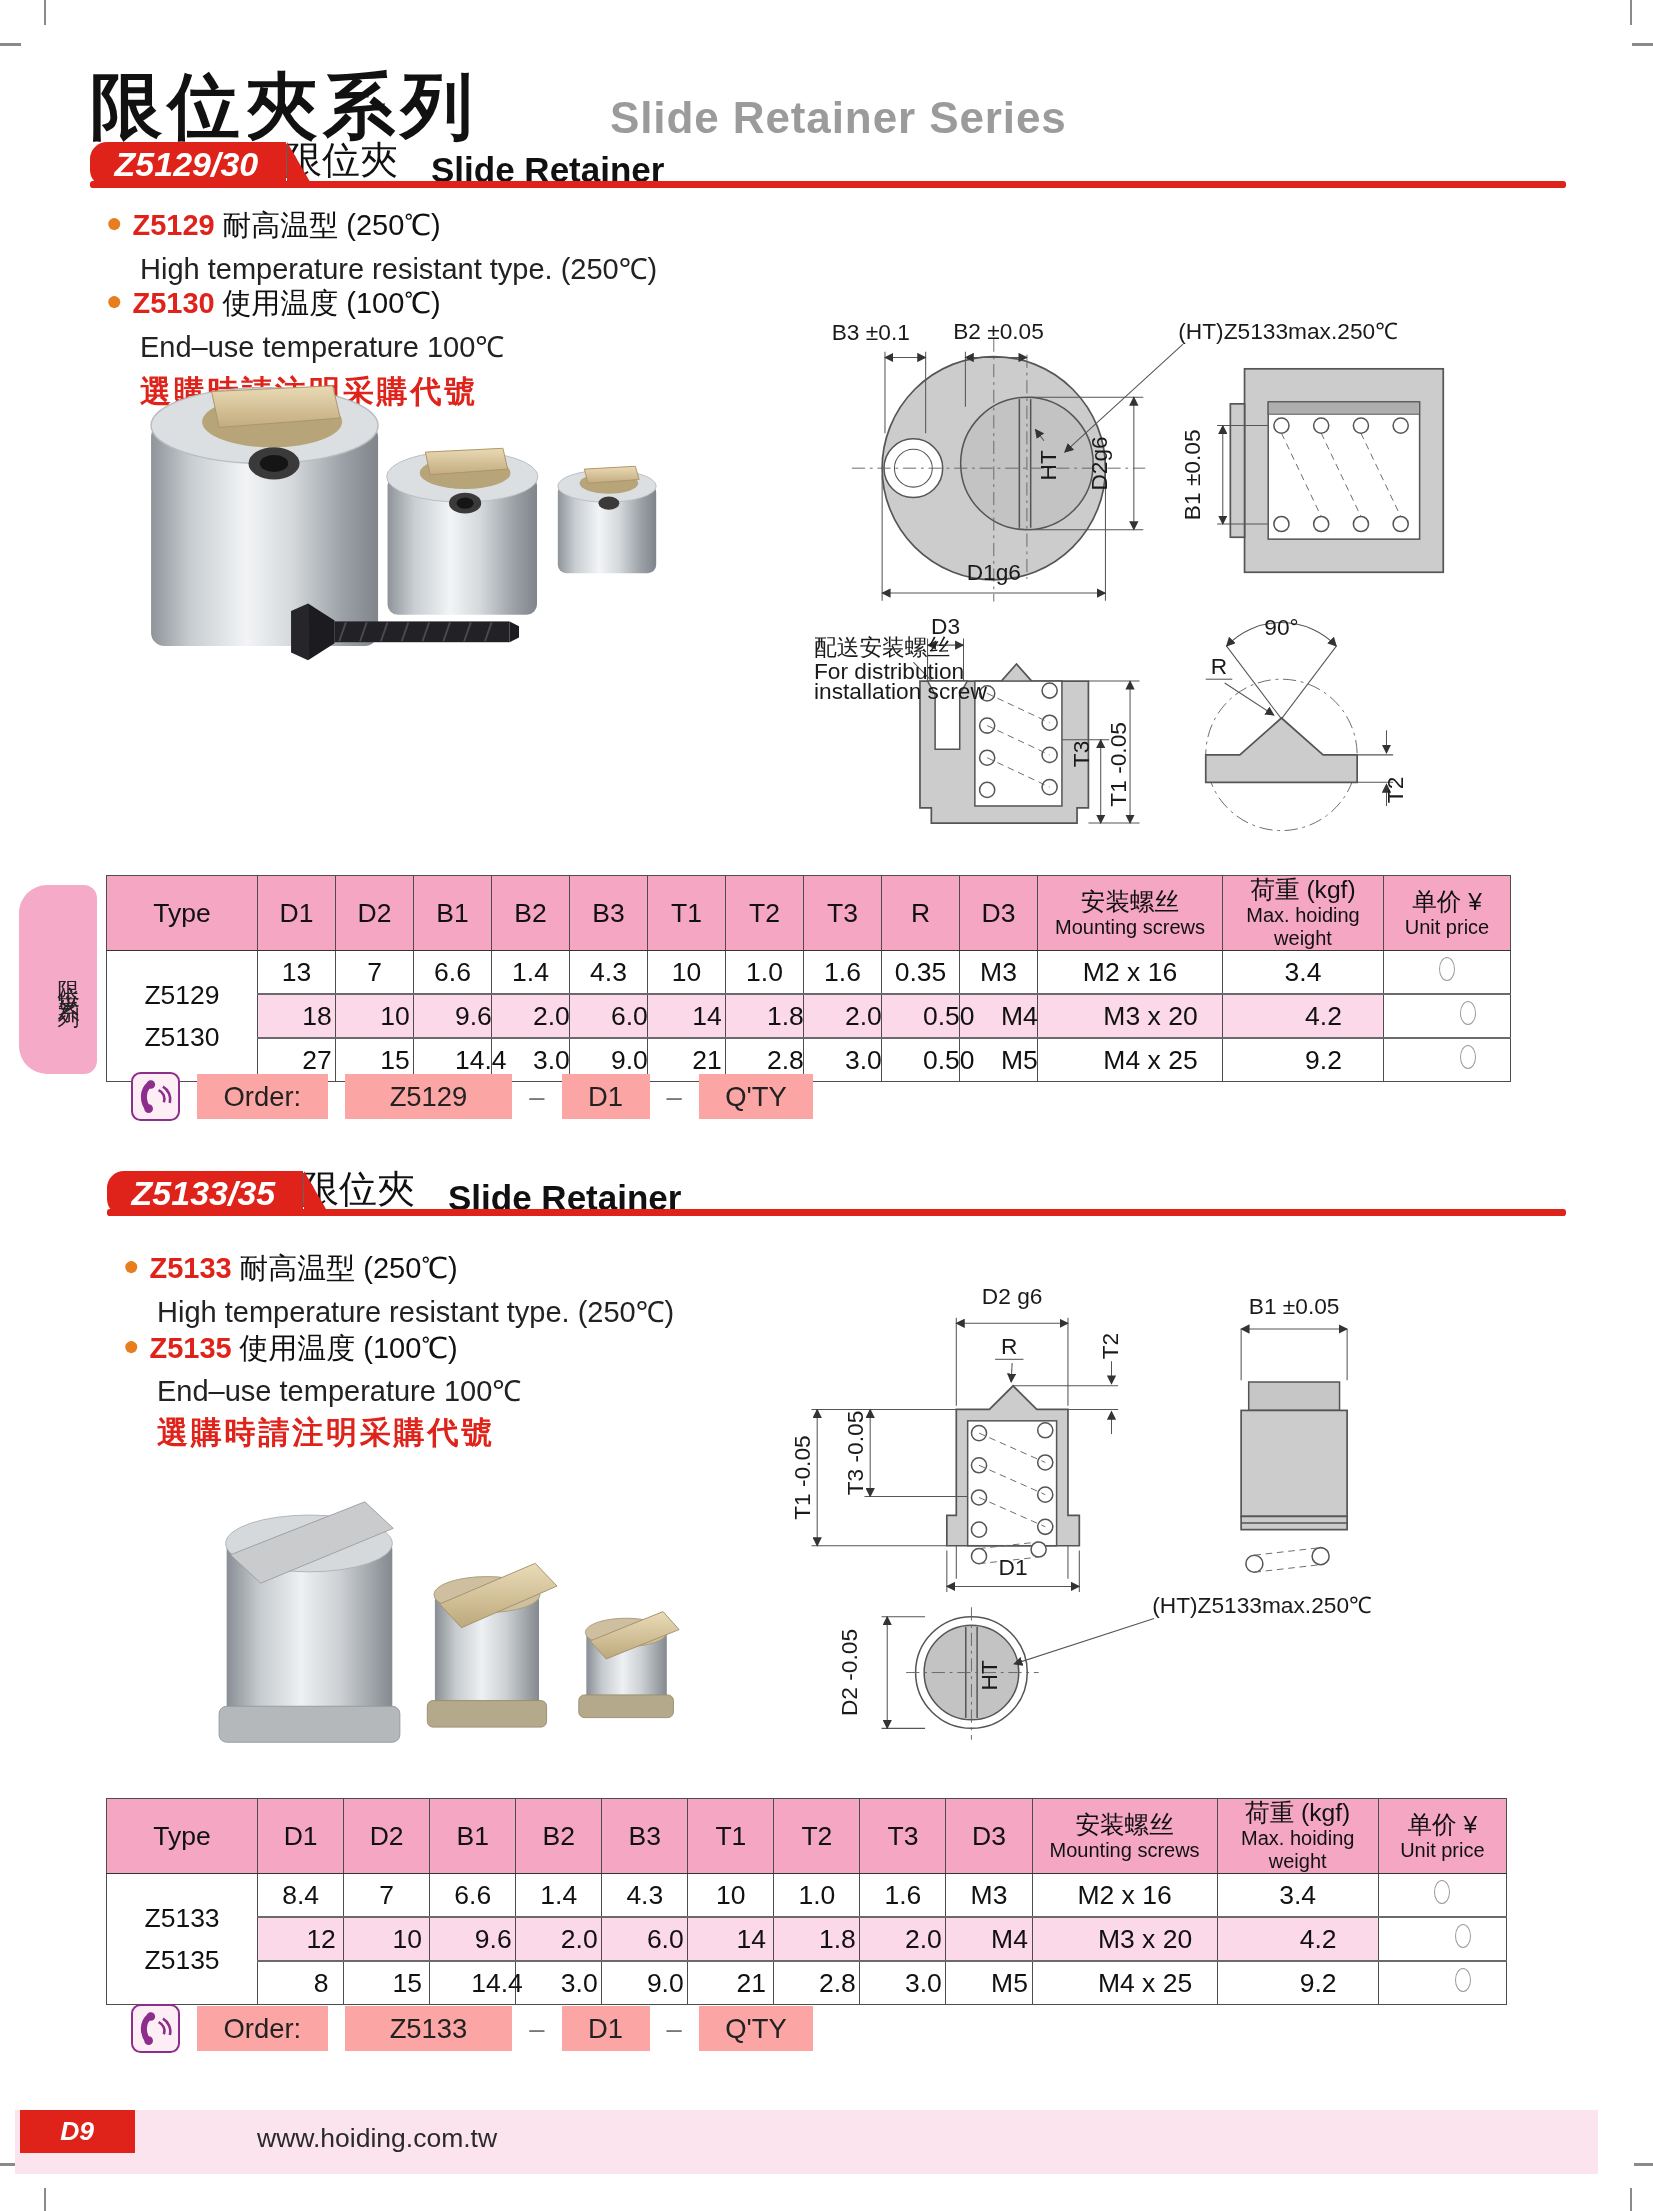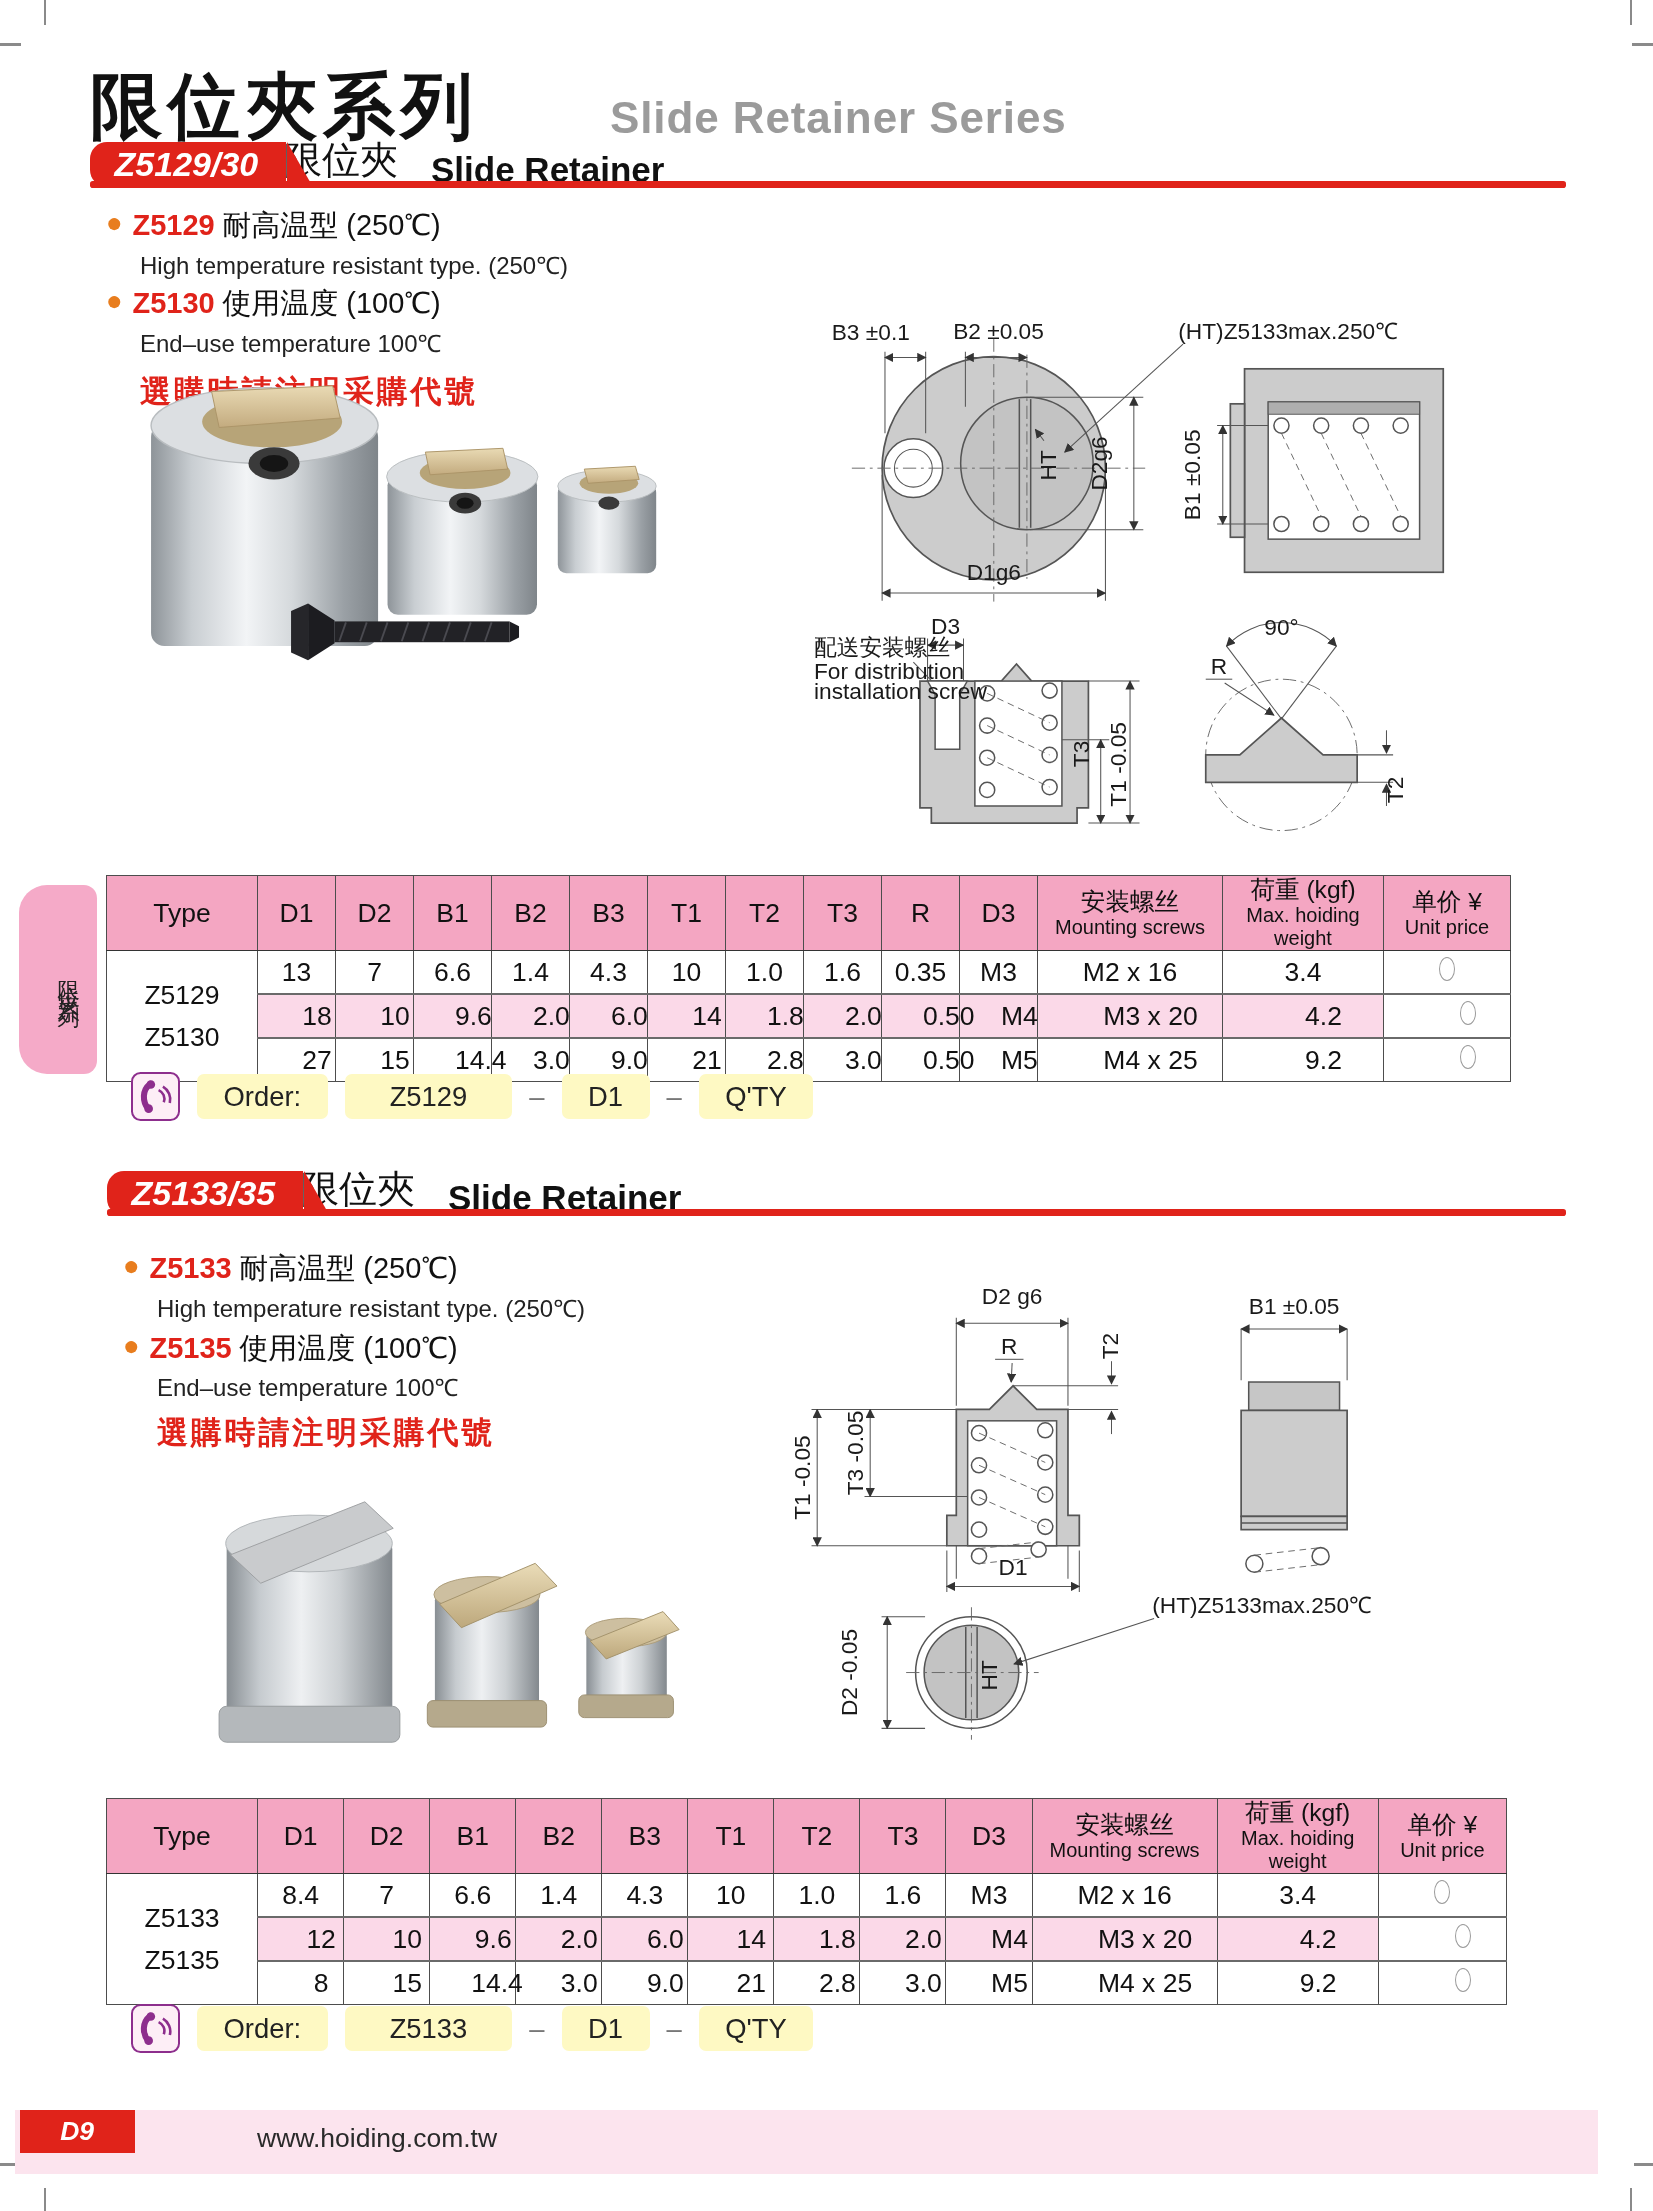--- a/index.html
+++ b/index.html
@@ -14,21 +14,21 @@
          color:#fff;font-size:34px;font-weight:bold;font-style:italic;border-radius:17px 0 0 17px;z-index:3;}
   .badge::after{content:"";position:absolute;right:-26.5px;top:0;width:0;height:0;
          border-bottom:45px solid #e0231a;border-right:26.5px solid transparent;}
   .rule{position:absolute;height:6.6px;background:#e0231a;border-radius:2.8px;z-index:1;}
   .sub-zh{font-size:38px;color:#111;}
   .sub-en{font-size:35px;font-weight:bold;color:#111;}
   
   .bullet{font-size:29px;color:#111;white-space:nowrap;}
   .bullet .dot{color:#e87d1e;font-size:28px;vertical-align:2.8px;margin-right:9.5px;}
   .bullet .code{color:#e0231a;font-weight:bold;margin-right:7.6px;}
-  .bullet-sub{font-size:24px;color:#222;white-space:nowrap;}
+  .bullet-sub{font-size:29px;color:#222;white-space:nowrap;}
   .note-red{font-size:31px;color:#e0231a;font-weight:bold;letter-spacing:2.8px;white-space:nowrap;}
   
   .side-tab{position:absolute;left:19px;top:885px;width:78px;height:189px;background:#f5aac8;
             border-radius:28px 13.2px 13.2px 28px;display:flex;align-items:center;justify-content:center;}
   .side-tab span{writing-mode:vertical-rl;text-orientation:upright;font-size:22px;color:#222;
             letter-spacing:6.6px;margin-left:21px;}
   
   table.spec{position:absolute;border-collapse:collapse;table-layout:fixed;width:1401px;
              border:1.9px solid #3f3f3f;background:#fff;}
   table.spec th,table.spec td{border:0.9px solid #4d4d4d;text-align:center;vertical-align:middle;
@@ -40,21 +40,21 @@
   table.spec tbody tr:nth-child(n+2) td{border-top:2.8px solid #6a6a6a;padding-left:41px;}
   table.spec td.type-cell{font-size:26.5px;}
   table.spec td.type-cell div{line-height:42px;}
   table.spec tr.row-pink td{background:#fbd9e8;}
   table.spec tr.row-pink td.price-cell{background:#fff;}
   .price-ellipse{display:inline-block;width:14px;height:22px;border:1.9px solid #9b9b9b;border-radius:50%;}
   
   .order-row{position:absolute;display:flex;align-items:center;gap:17px;height:49px;}
   .phone-badge{width:49px;height:49px;border:2.8px solid #8d2e8d;border-radius:9.5px;background:#fdeef6;
                display:flex;align-items:center;justify-content:center;box-sizing:border-box;}
-  .obox{background:#fef9c3;height:45px;line-height:45px;padding:0 26.5px;font-size:27.4px;color:#222;border-radius:7px;}
+  .obox{background:#fca5a5;height:45px;line-height:45px;padding:0 26.5px;font-size:27.4px;color:#222;}
   .obox.wide{padding:0 45px;}
   .osep{color:#777;font-size:27.4px;}
   
   svg.draw{position:absolute;}
   svg.draw text{font-family:"Liberation Sans",sans-serif;font-size:24px;fill:#1a1a1a;stroke:none;}
   svg.draw .ln{stroke:#555;stroke-width:1.6;fill:none;}
   svg.draw .thin{stroke:#555;stroke-width:1.1;fill:none;}
   svg.draw .cl{stroke:#666;stroke-width:1;fill:none;stroke-dasharray:14 5 3 5;}
   svg.draw .cl2{stroke:#666;stroke-width:1;fill:none;stroke-dasharray:7 5;}
   svg.draw .part{fill:#cccccc;stroke:#555;stroke-width:1.8;}

